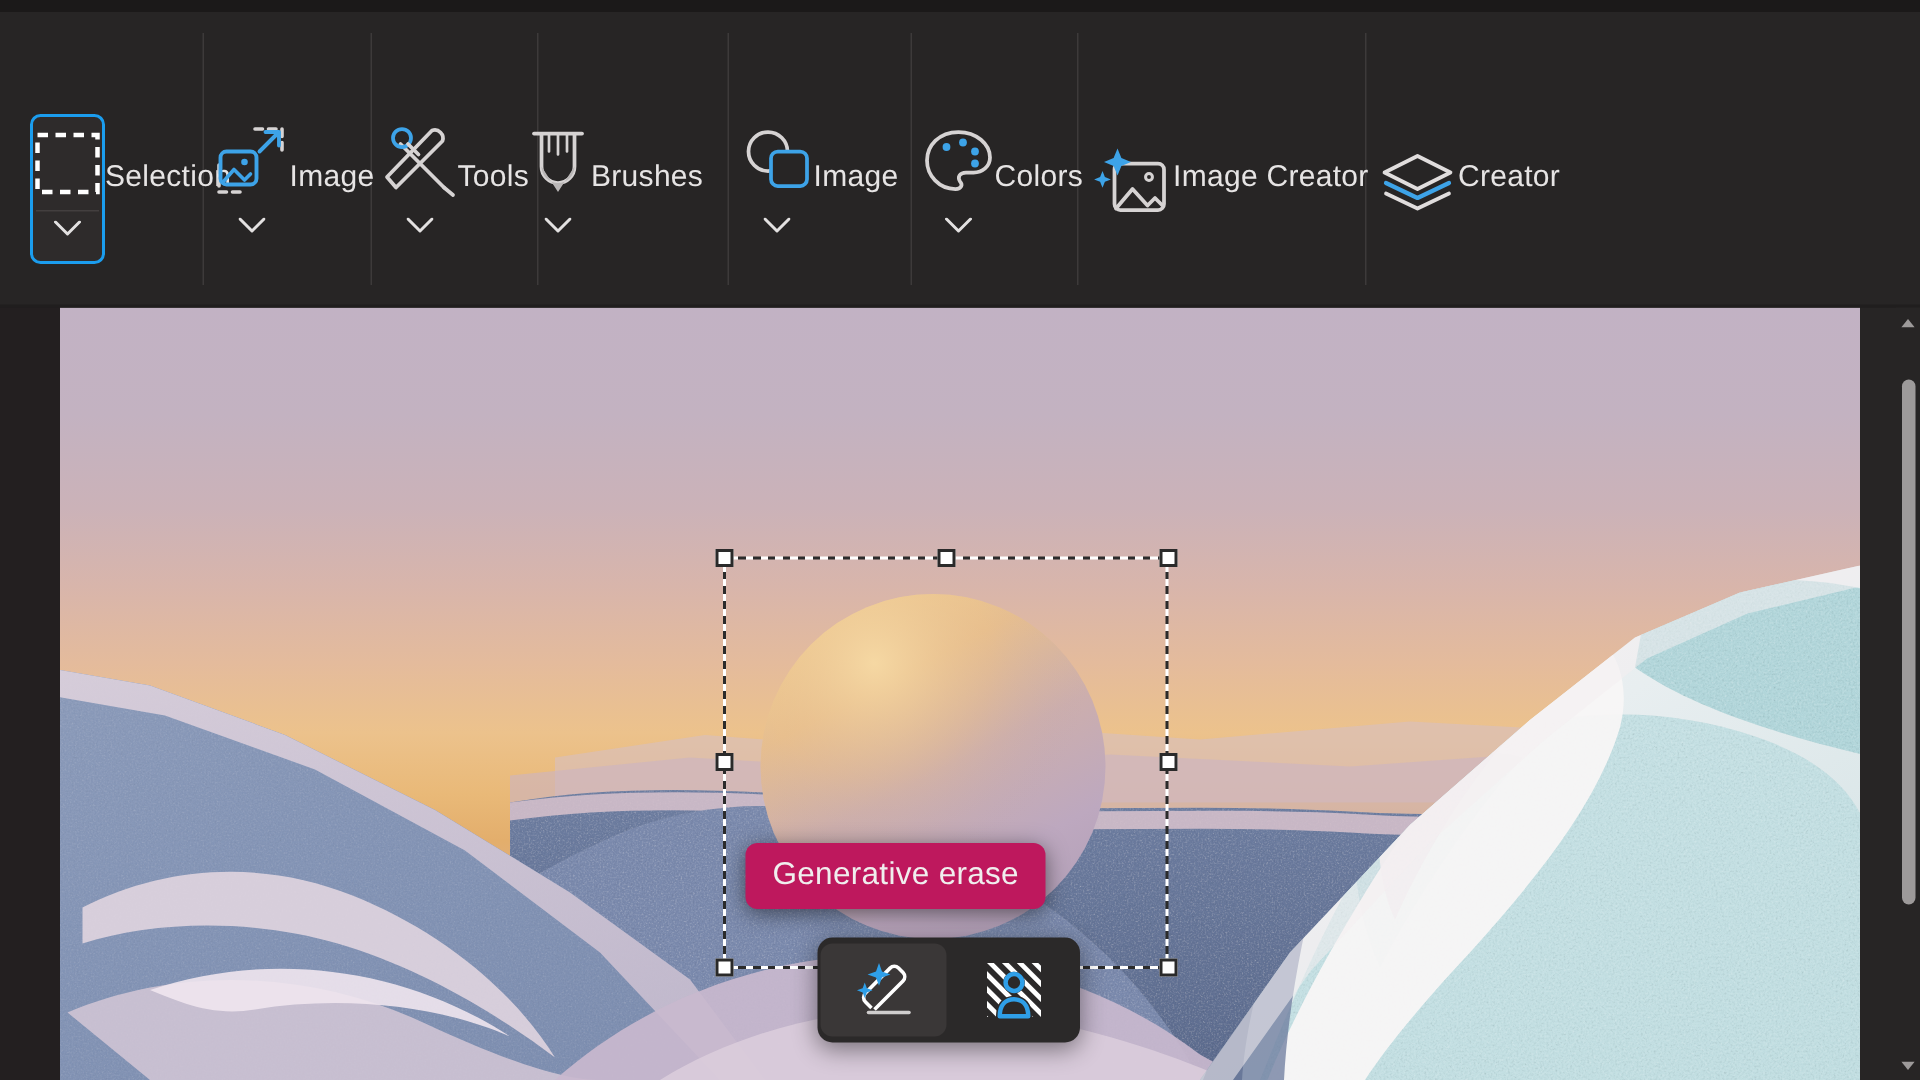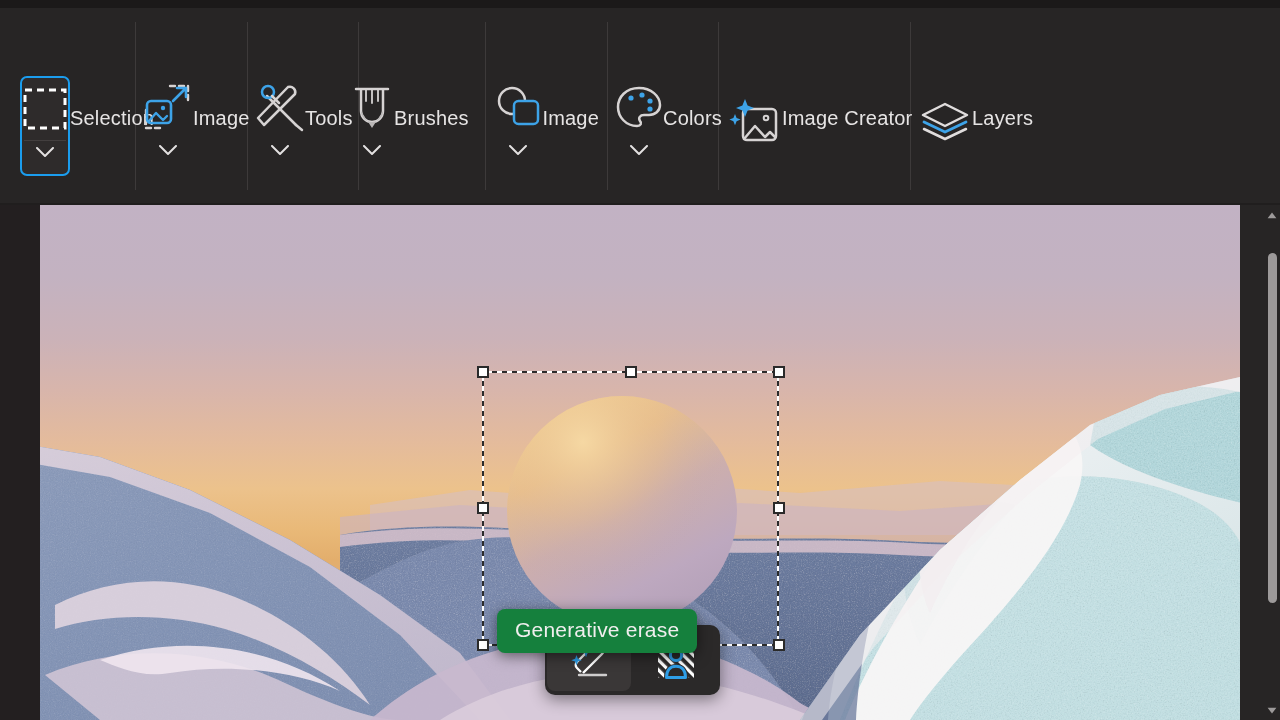--- a/index.html
+++ b/index.html
@@ -118,23 +118,23 @@
   }
   .mini-btn{
     width:84px; height:62px; margin:0 2px;
     display:flex; align-items:center; justify-content:center;
     border-radius:8px;
   }
   .mini-btn.hover{ background:#3a3737; }
 
   
   .tooltip{
-    position:absolute; left:497px; top:609px;
+    position:absolute; left:497px; top:562px;
     padding:9px 18px 11px 18px;
-    background:#15803d; border-radius:8px;
+    background:#be185d; border-radius:8px;
     color:#f0eeee; font-size:21px; letter-spacing:.2px;
     box-shadow:0 3px 14px rgba(0,0,0,.5);
     white-space:nowrap;
   }
 
   
   .vscroll{
     position:absolute; right:0; top:205px; width:16px; height:515px;
     background:#272525;
   }
@@ -305,21 +305,21 @@
     <div class="rib-group" style="left:918px;width:106px">
       <div class="rib-icon-wrap">
         <div class="rib-glyph tall">
           <svg width="54" height="48" viewBox="0 0 54 48">
             <path d="M27 6 L49 17 L27 28 L5 17 Z" fill="none" stroke="#e0dddd" stroke-width="2.5" stroke-linejoin="round"></path>
             <path d="M6 24 L27 34 L48 24" fill="none" stroke="#3da3e8" stroke-width="2.8" stroke-linejoin="round" stroke-linecap="round"></path>
             <path d="M6 31 L27 41 L48 31" fill="none" stroke="#e0dddd" stroke-width="2.5" stroke-linejoin="round" stroke-linecap="round"></path>
           </svg>
         </div>
       </div>
-      <div class="rib-label">Layers</div>
+      <div class="rib-label">Creator</div>
     </div>
 
     <div class="ribbon-bottom-line"></div>
   </div>
 
   <div class="canvas-area">
     <div class="leftgutter" style="top:0;height:515px"></div>
 
     <div class="artboard">
       <div class="sky"></div>

